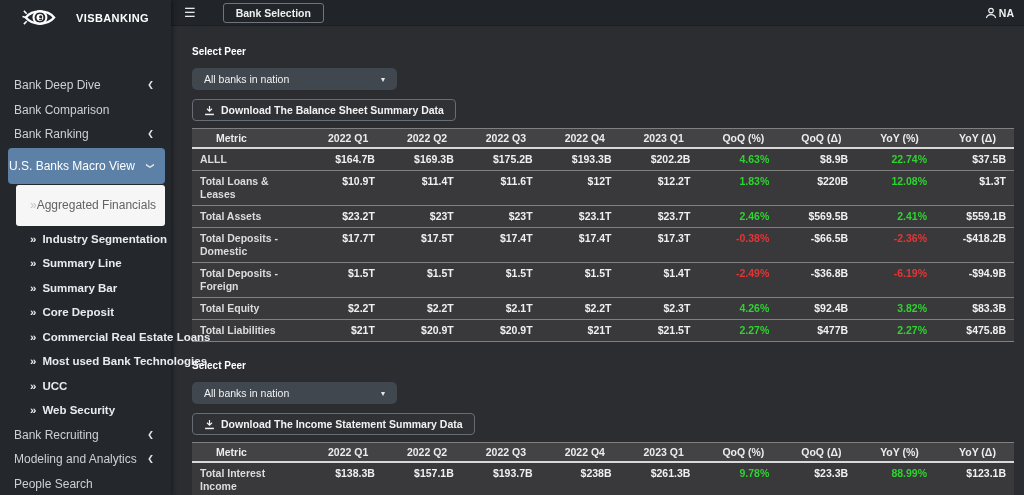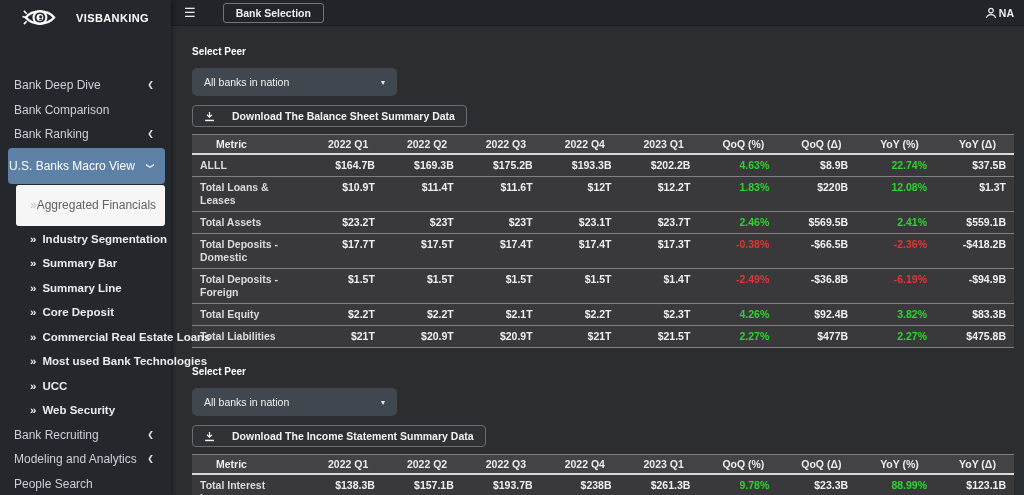--- a/index.html
+++ b/index.html
@@ -29,24 +29,24 @@
   .main { flex:1; display:flex; flex-direction:column; min-width:0; }
   .topbar { height:26px; background:#212429; display:flex; align-items:center; padding:0 10px 0 13px; border-bottom:1px solid #1a1c20; }
   .hamburger { color:#e8e8e8; font-size:13px; line-height:1; cursor:pointer; margin-right:27px; }
   .topbtn { background:transparent; border:1px solid #70757c; border-radius:3px; color:#f0f0f0; font-family:inherit; font-size:10.5px; font-weight:600; padding:3px 12px; cursor:pointer; }
   .top-spacer { flex:1; }
   .user { display:flex; align-items:center; gap:2px; color:#f0f0f0; font-size:10.5px; font-weight:700; cursor:pointer; }
   .content { flex:1; background:#2b2d31; padding:20px 10px 0 21px; overflow:hidden; }
 
   .section + .section { margin-top:18px; }
   .sec-heading { color:#ffffff; font-size:10px; font-weight:700; }
-  .dropdown { margin-top:11px; width:205px; height:28px; background:#40474f; border-radius:5px; display:flex; align-items:center; justify-content:space-between; padding:0 12px; cursor:pointer; }
+  .dropdown { margin-top:11px; width:205px; height:22px; background:#40474f; border-radius:5px; display:flex; align-items:center; justify-content:space-between; padding:0 12px; cursor:pointer; }
   .dropdown .val { color:#f2f2f2; font-size:10.5px; }
   .dropdown .caret { color:#e8e8e8; font-size:8px; }
-  .dl-btn { margin-top:9px; display:inline-flex; align-items:center; gap:17px; background:rgba(255,255,255,0.02); border:1px solid #676d75; border-radius:4px; color:#f2f2f2; font-family:inherit; font-size:10.5px; font-weight:600; padding:4px 11px; cursor:pointer; }
+  .dl-btn { margin-top:9px; display:inline-flex; align-items:center; gap:6px; background:rgba(255,255,255,0.02); border:1px solid #676d75; border-radius:4px; color:#f2f2f2; font-family:inherit; font-size:10.5px; font-weight:600; padding:4px 11px; cursor:pointer; }
 
   table { width:100%; border-collapse:collapse; table-layout:fixed; margin-top:7px; }
   col.metric-col { width:112px; }
   thead th { background:#434346; color:#ececec; font-size:10.5px; font-weight:700; text-align:right; padding:3px 24px; border-top:1px solid #808080; border-bottom:2px solid #d9d9d9; white-space:nowrap; }
   thead th:first-child { text-align:left; }
   tbody td { background:#39393c; color:#f0f0f0; font-size:10.5px; font-weight:700; text-align:right; padding:4px 8px; border-bottom:1px solid #808080; vertical-align:top; line-height:13px; white-space:nowrap; }
   tbody td.metric { text-align:left; color:#dcdcdc; white-space:pre-line; }
   td.pos { color:var(--pos); }
   td.neg { color:var(--neg); }
 
@@ -85,24 +85,24 @@
         <span>U.S. Banks Macro View</span>
         <span class="chev down">❮</span>
       </div>
       <div class="nav-item sub-active">
         <span><span class="marker">»</span>Aggregated Financials</span>
       </div>
       <div class="nav-item sub">
         <span><span class="marker">»</span>Industry Segmentation</span>
       </div>
       <div class="nav-item sub">
+        <span><span class="marker">»</span>Summary Line</span>
+      </div>
+      <div class="nav-item sub">
         <span><span class="marker">»</span>Summary Bar</span>
-      </div>
-      <div class="nav-item sub">
-        <span><span class="marker">»</span>Summary Line</span>
       </div>
       <div class="nav-item sub">
         <span><span class="marker">»</span>Core Deposit</span>
       </div>
       <div class="nav-item sub">
         <span><span class="marker">»</span>Commercial Real Estate Loans</span>
       </div>
       <div class="nav-item sub">
         <span><span class="marker">»</span>Most used Bank Technologies</span>
       </div>

